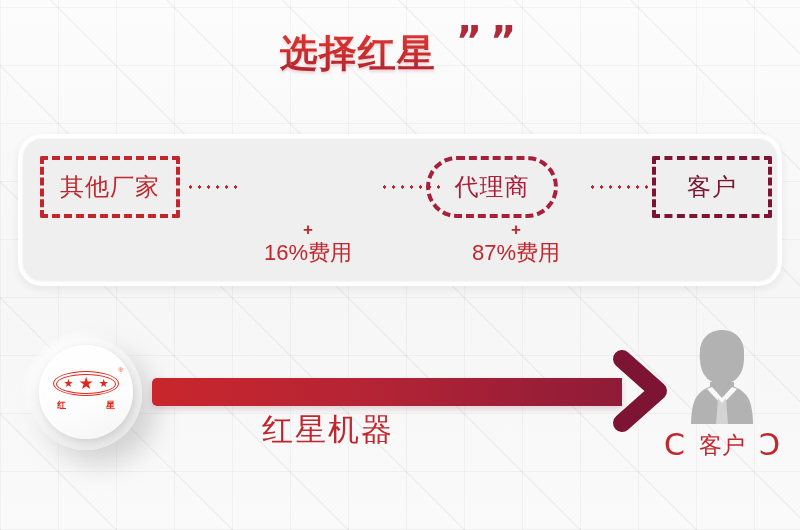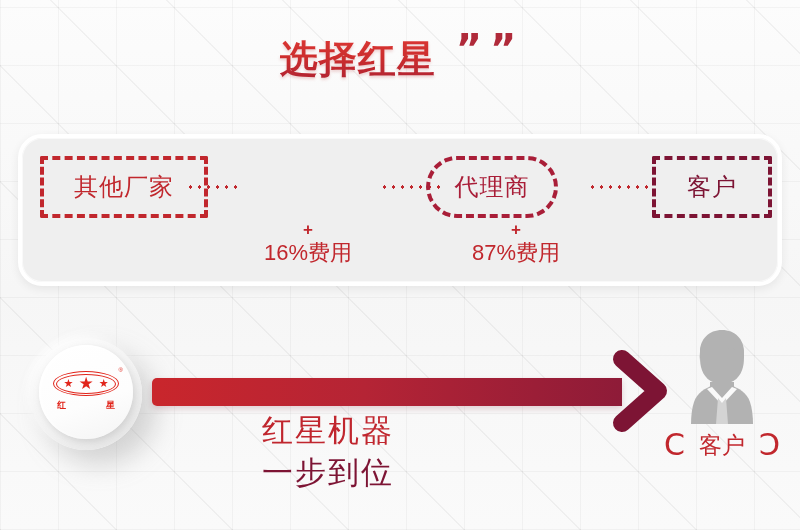--- a/index.html
+++ b/index.html
@@ -13,21 +13,21 @@
     background:
       repeating-linear-gradient(45deg, rgba(0,0,0,0.045) 0 1px, rgba(0,0,0,0) 1px 82px),
       repeating-linear-gradient(0deg, rgba(0,0,0,0.035) 0 1px, rgba(0,0,0,0) 1px 58px),
       repeating-linear-gradient(90deg, rgba(0,0,0,0.035) 0 1px, rgba(0,0,0,0) 1px 58px),
       linear-gradient(180deg,#fcfcfc 0%, #f6f6f6 55%, #fafafa 100%);
   }
 
   
   .headline{
     position:absolute;left:0;top:28px;width:800px;height:62px;
-    display:flex;align-items:center;justify-content:center;
+    display:flex;align-items:flex-start;justify-content:center;
     white-space:nowrap;
   }
   .hl-a{
     font-size:38px;font-weight:bold;letter-spacing:1px;
     background:linear-gradient(180deg,#e03a36 0%,#d02c2c 45%,#a81e33 100%);
     -webkit-background-clip:text;background-clip:text;color:transparent;
     text-shadow:0 2px 3px rgba(190,60,60,.22);
   }
   .hl-gap{display:inline-block;width:16px;}
   .quote{
@@ -59,21 +59,21 @@
     display:flex;align-items:center;justify-content:center;
     font-size:24px;letter-spacing:1px;box-sizing:border-box;
   }
   .node-rect{
     border:4px dashed #c1272d;color:#c1272d;border-radius:2px;
   }
   .node-rect.dark{border-color:#7d1434;color:#7d1434;}
   .node-pill{
     border:4px dashed #a91e38;color:#a91e38;border-radius:34px;
   }
-  #n1{left:18px;width:168px;}
+  #n1{left:18px;width:140px;}
   #n2{left:220px;width:132px;}
   #n3{left:404px;width:132px;}
   #n4{left:630px;width:120px;}
 
   .dots{
     position:absolute;top:29px;height:4px;
     background-image:radial-gradient(circle, #c1272d 0 1.6px, rgba(0,0,0,0) 1.8px);
     background-size:9px 4px;background-repeat:repeat-x;
   }
   #d1{left:164px;width:52px;}
@@ -129,21 +129,21 @@
     box-shadow:0 3px 6px rgba(120,30,50,.18);
   }
   .arrow-head{
     position:absolute;left:600px;top:345px;width:96px;height:96px;
   }
   .arrow-head svg{display:block;}
 
   .slogan{
     position:absolute;left:262px;top:410px;height:40px;
     display:flex;align-items:center;white-space:nowrap;
-    font-size:31px;letter-spacing:2px;flex-direction:column;
+    font-size:31px;letter-spacing:2px;
   }
   .sl-a{color:#c0262e;}
   .sl-gap{display:inline-block;width:18px;}
   .sl-b{color:#7d1434;}
 
   .person{position:absolute;left:664px;top:326px;width:116px;height:104px;}
   .person svg{display:block;}
   .cust-lbl{
     position:absolute;left:652px;top:428px;width:140px;height:34px;
     display:flex;align-items:center;justify-content:center;gap:14px;
@@ -215,21 +215,20 @@
   <div class="arrow-bar"></div>
   <div class="arrow-head">
     <svg width="96" height="96" viewBox="0 0 96 96">
       <path d="M22 14 L58 46 L22 78" fill="none" stroke="#7d1434" stroke-width="18" stroke-linecap="round" stroke-linejoin="round"></path>
     </svg>
   </div>
 
   <div class="slogan">
     <span class="sl-a">红星机器</span>
     <span class="sl-gap"></span>
-    <span class="sl-b">一步到位</span>
   </div>
 
   <div class="person">
     <svg width="116" height="104" viewBox="0 0 116 104">
       <g fill="#b2b2b2">
         <path d="M58 6 c-13 0 -22 9 -22 22 c0 5 0 9 1 13 c2 9 9 17 21 17 c12 0 19 -8 21 -17 c1 -4 1 -8 1 -13 c0 -13 -9 -22 -22 -22 z"></path>
         <path d="M36 26 c0 -13 9 -22 22 -22 c13 0 22 9 22 22 c0 4 -1 7 -2 9 c-2 -7 -6 -12 -11 -14 c-8 4 -20 6 -29 3 c-1 3 -1 6 -2 11 c-0.5 -3 -0.5 -6 0 -9 z"></path>
         <path d="M46 56 l24 0 l0 11 l-24 0 z"></path>
         <path d="M30 76 c3 -9 11 -14 20 -17 l8 0 l8 0 c9 3 17 8 20 17 c2 6 3 14 3 22 l-62 0 c0 -8 1 -16 3 -22 z"></path>
       </g>

